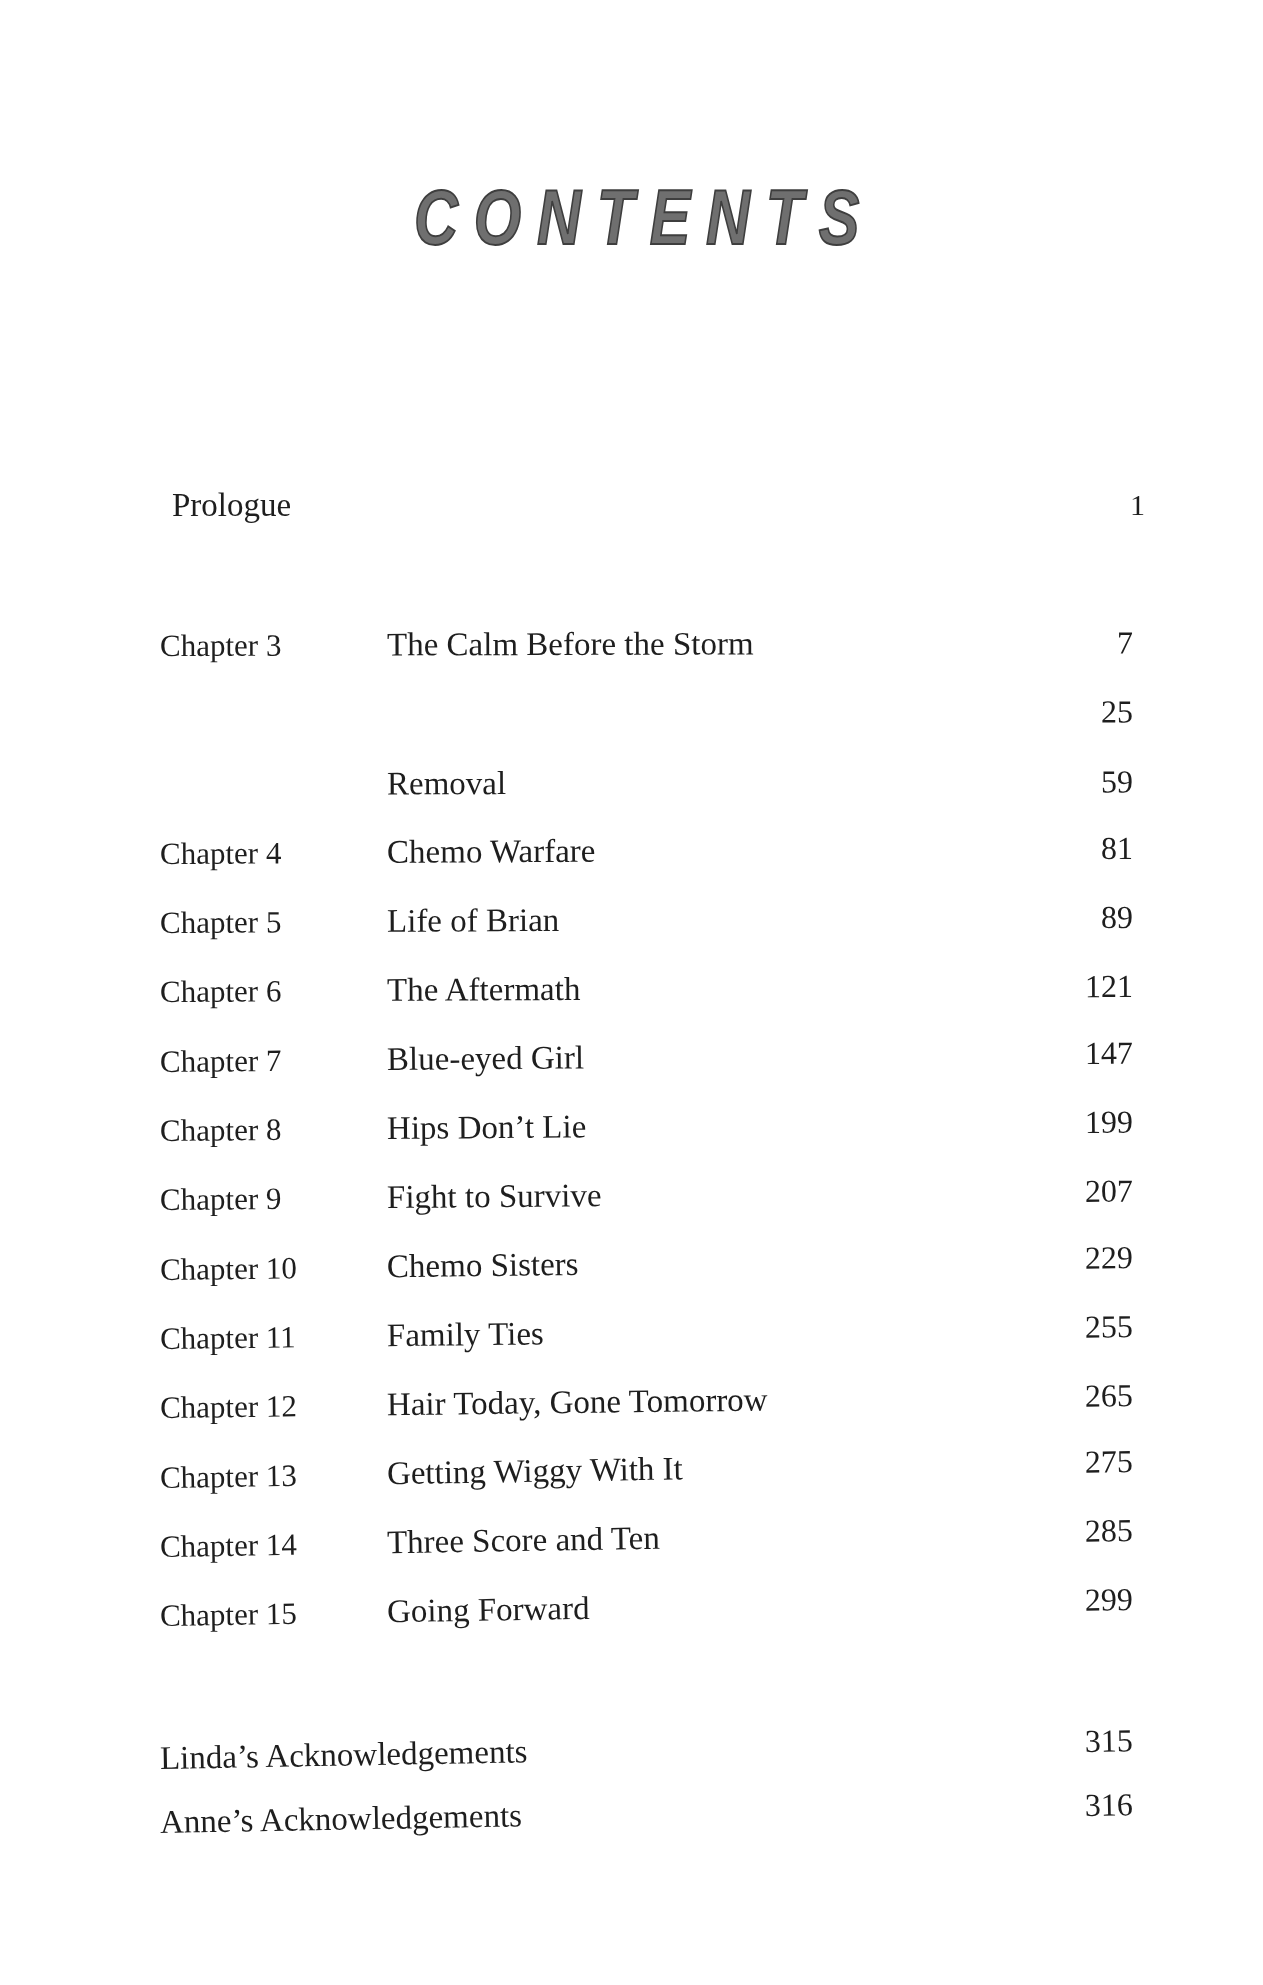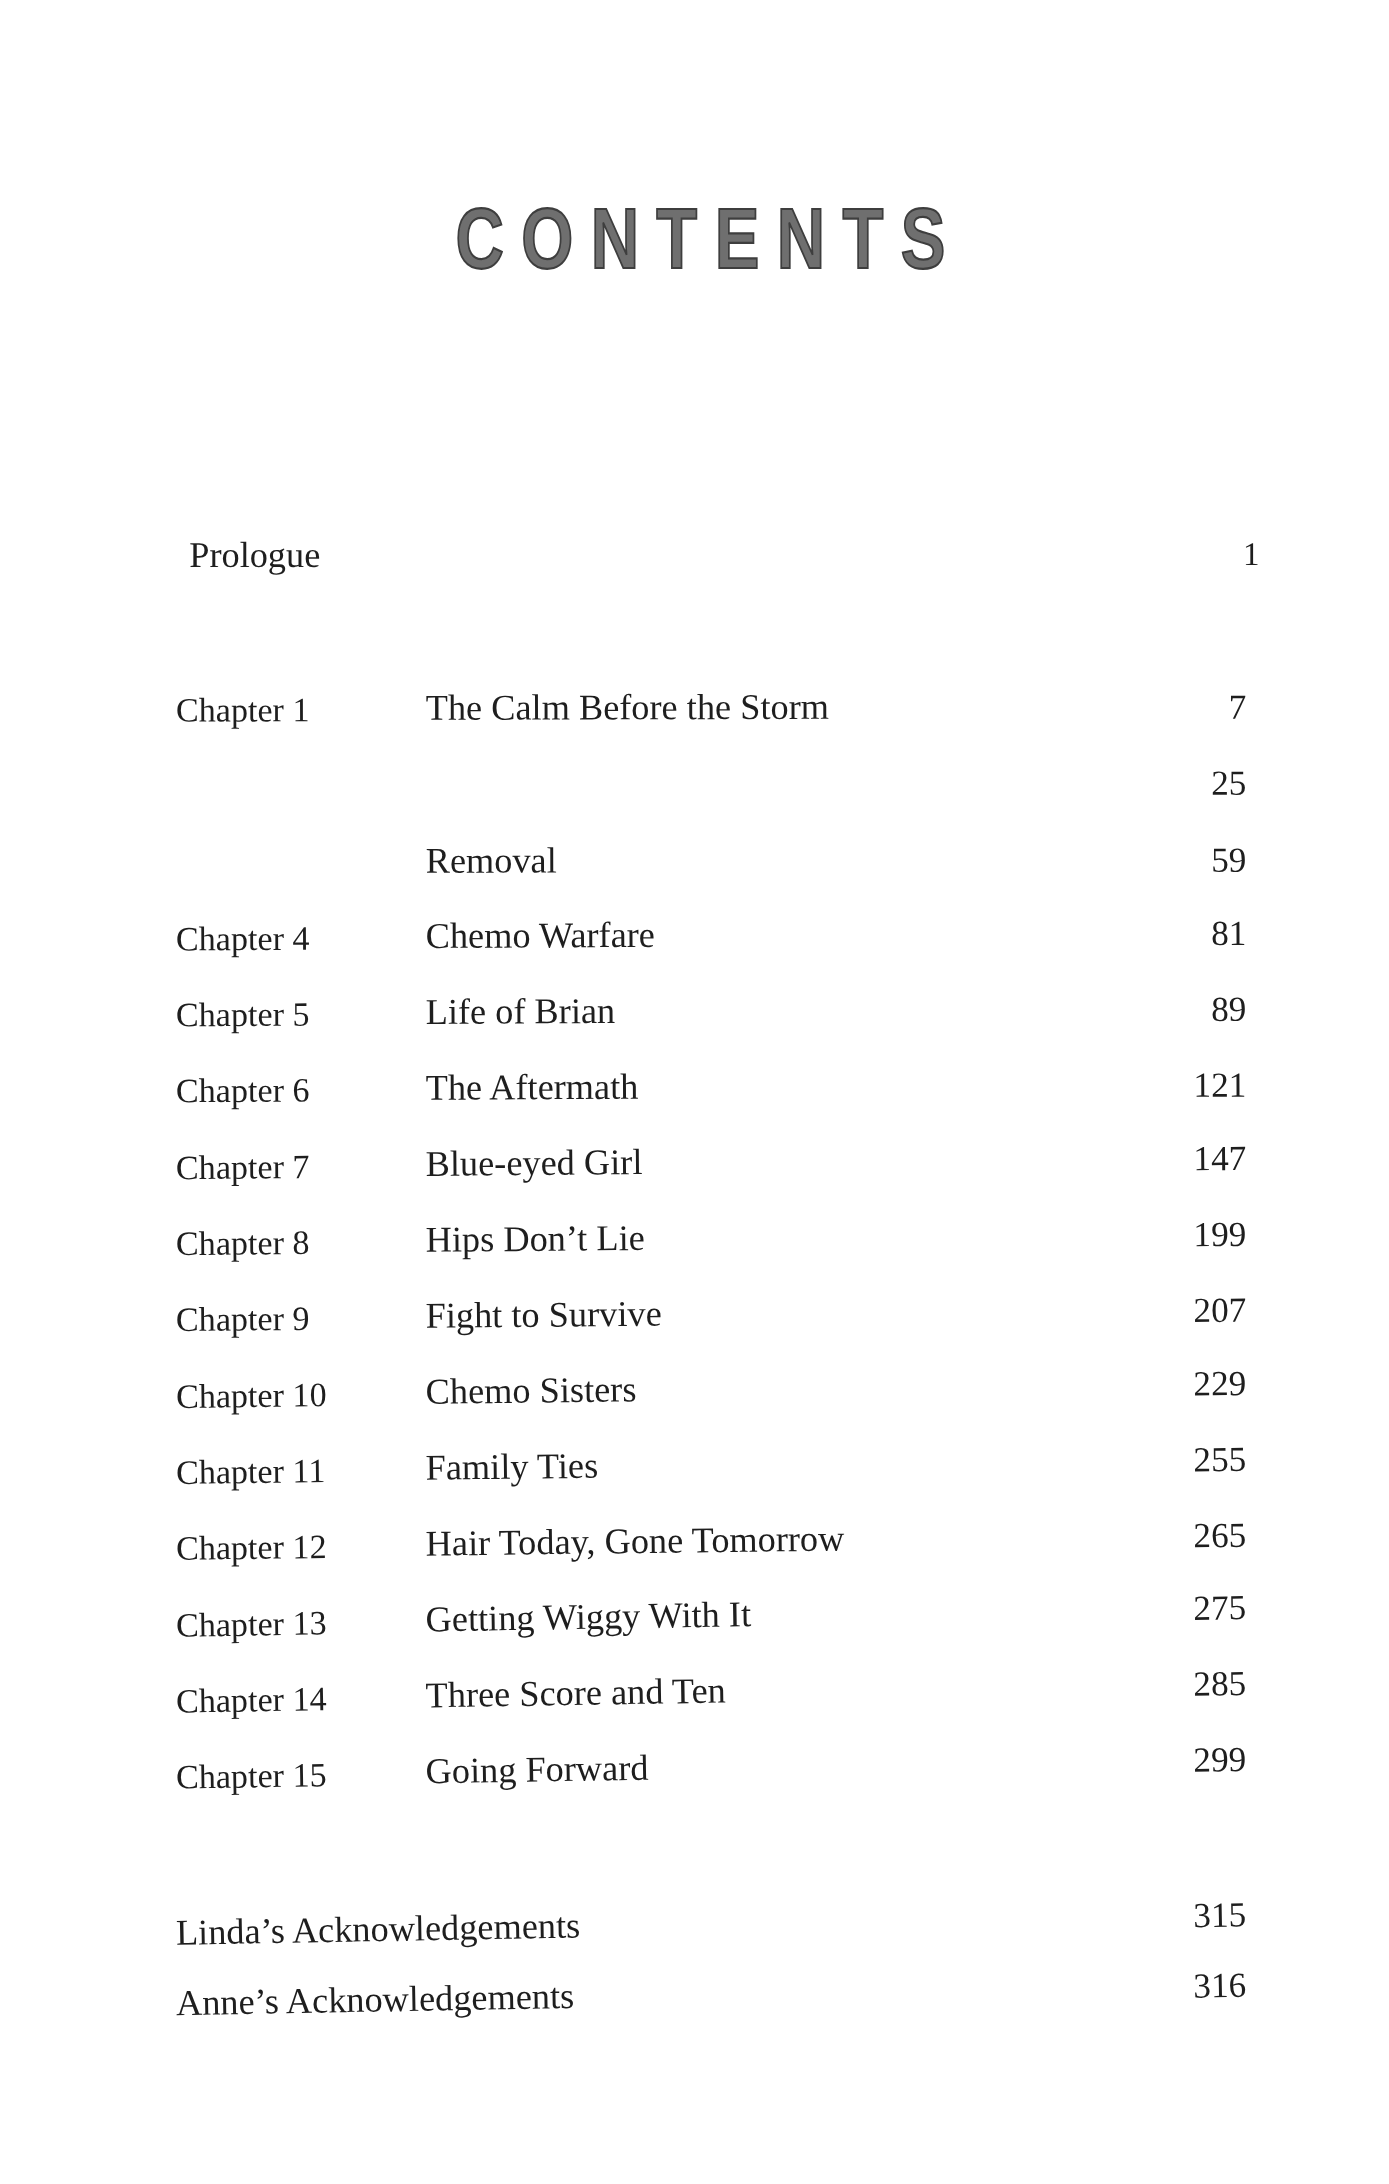--- a/index.html
+++ b/index.html
@@ -3,21 +3,21 @@
 <meta charset="utf-8">
 <title>Contents</title>
 <style>
   html,body{margin:0;padding:0;}
   body{
     width:1263px;height:1985px;background:#ffffff;position:relative;overflow:hidden;
     font-family:"Liberation Serif", serif;color:#1e1e1e;
   }
   
   .title-wrap{
-    position:absolute;top:178px;left:27px;width:1236px;text-align:center;
+    position:absolute;top:178px;left:27px;width:1236px;text-align:center;font-style:italic;
   }
   .page-title{
     display:inline-block;
     transform:scaleX(0.78);transform-origin:center;
     font-family:"Liberation Sans", sans-serif;
     font-weight:700;font-size:78px;line-height:1;
     letter-spacing:0.26em;
     color:#6f6f6f;
     -webkit-text-stroke:2px #3e3e3e;
     white-space:nowrap;
@@ -57,21 +57,21 @@
   <div class="page-title">CONTENTS</div>
 </div>
 
 <div class="prologue trow">
   <span class="col-title">Prologue</span>
   <span class="col-page">1</span>
 </div>
 
 <div class="chapters">
   <div class="trow">
-    <span class="col-label">Chapter 1</span>
+    <span class="col-label">Chapter 3</span>
     <span class="col-title">The Calm Before the Storm</span>
     <span class="col-page">7</span>
   </div>
   <div class="trow">
     <span class="col-page">25</span>
   </div>
   <div class="trow">
     <span class="col-title">Removal</span>
     <span class="col-page">59</span>
   </div>

